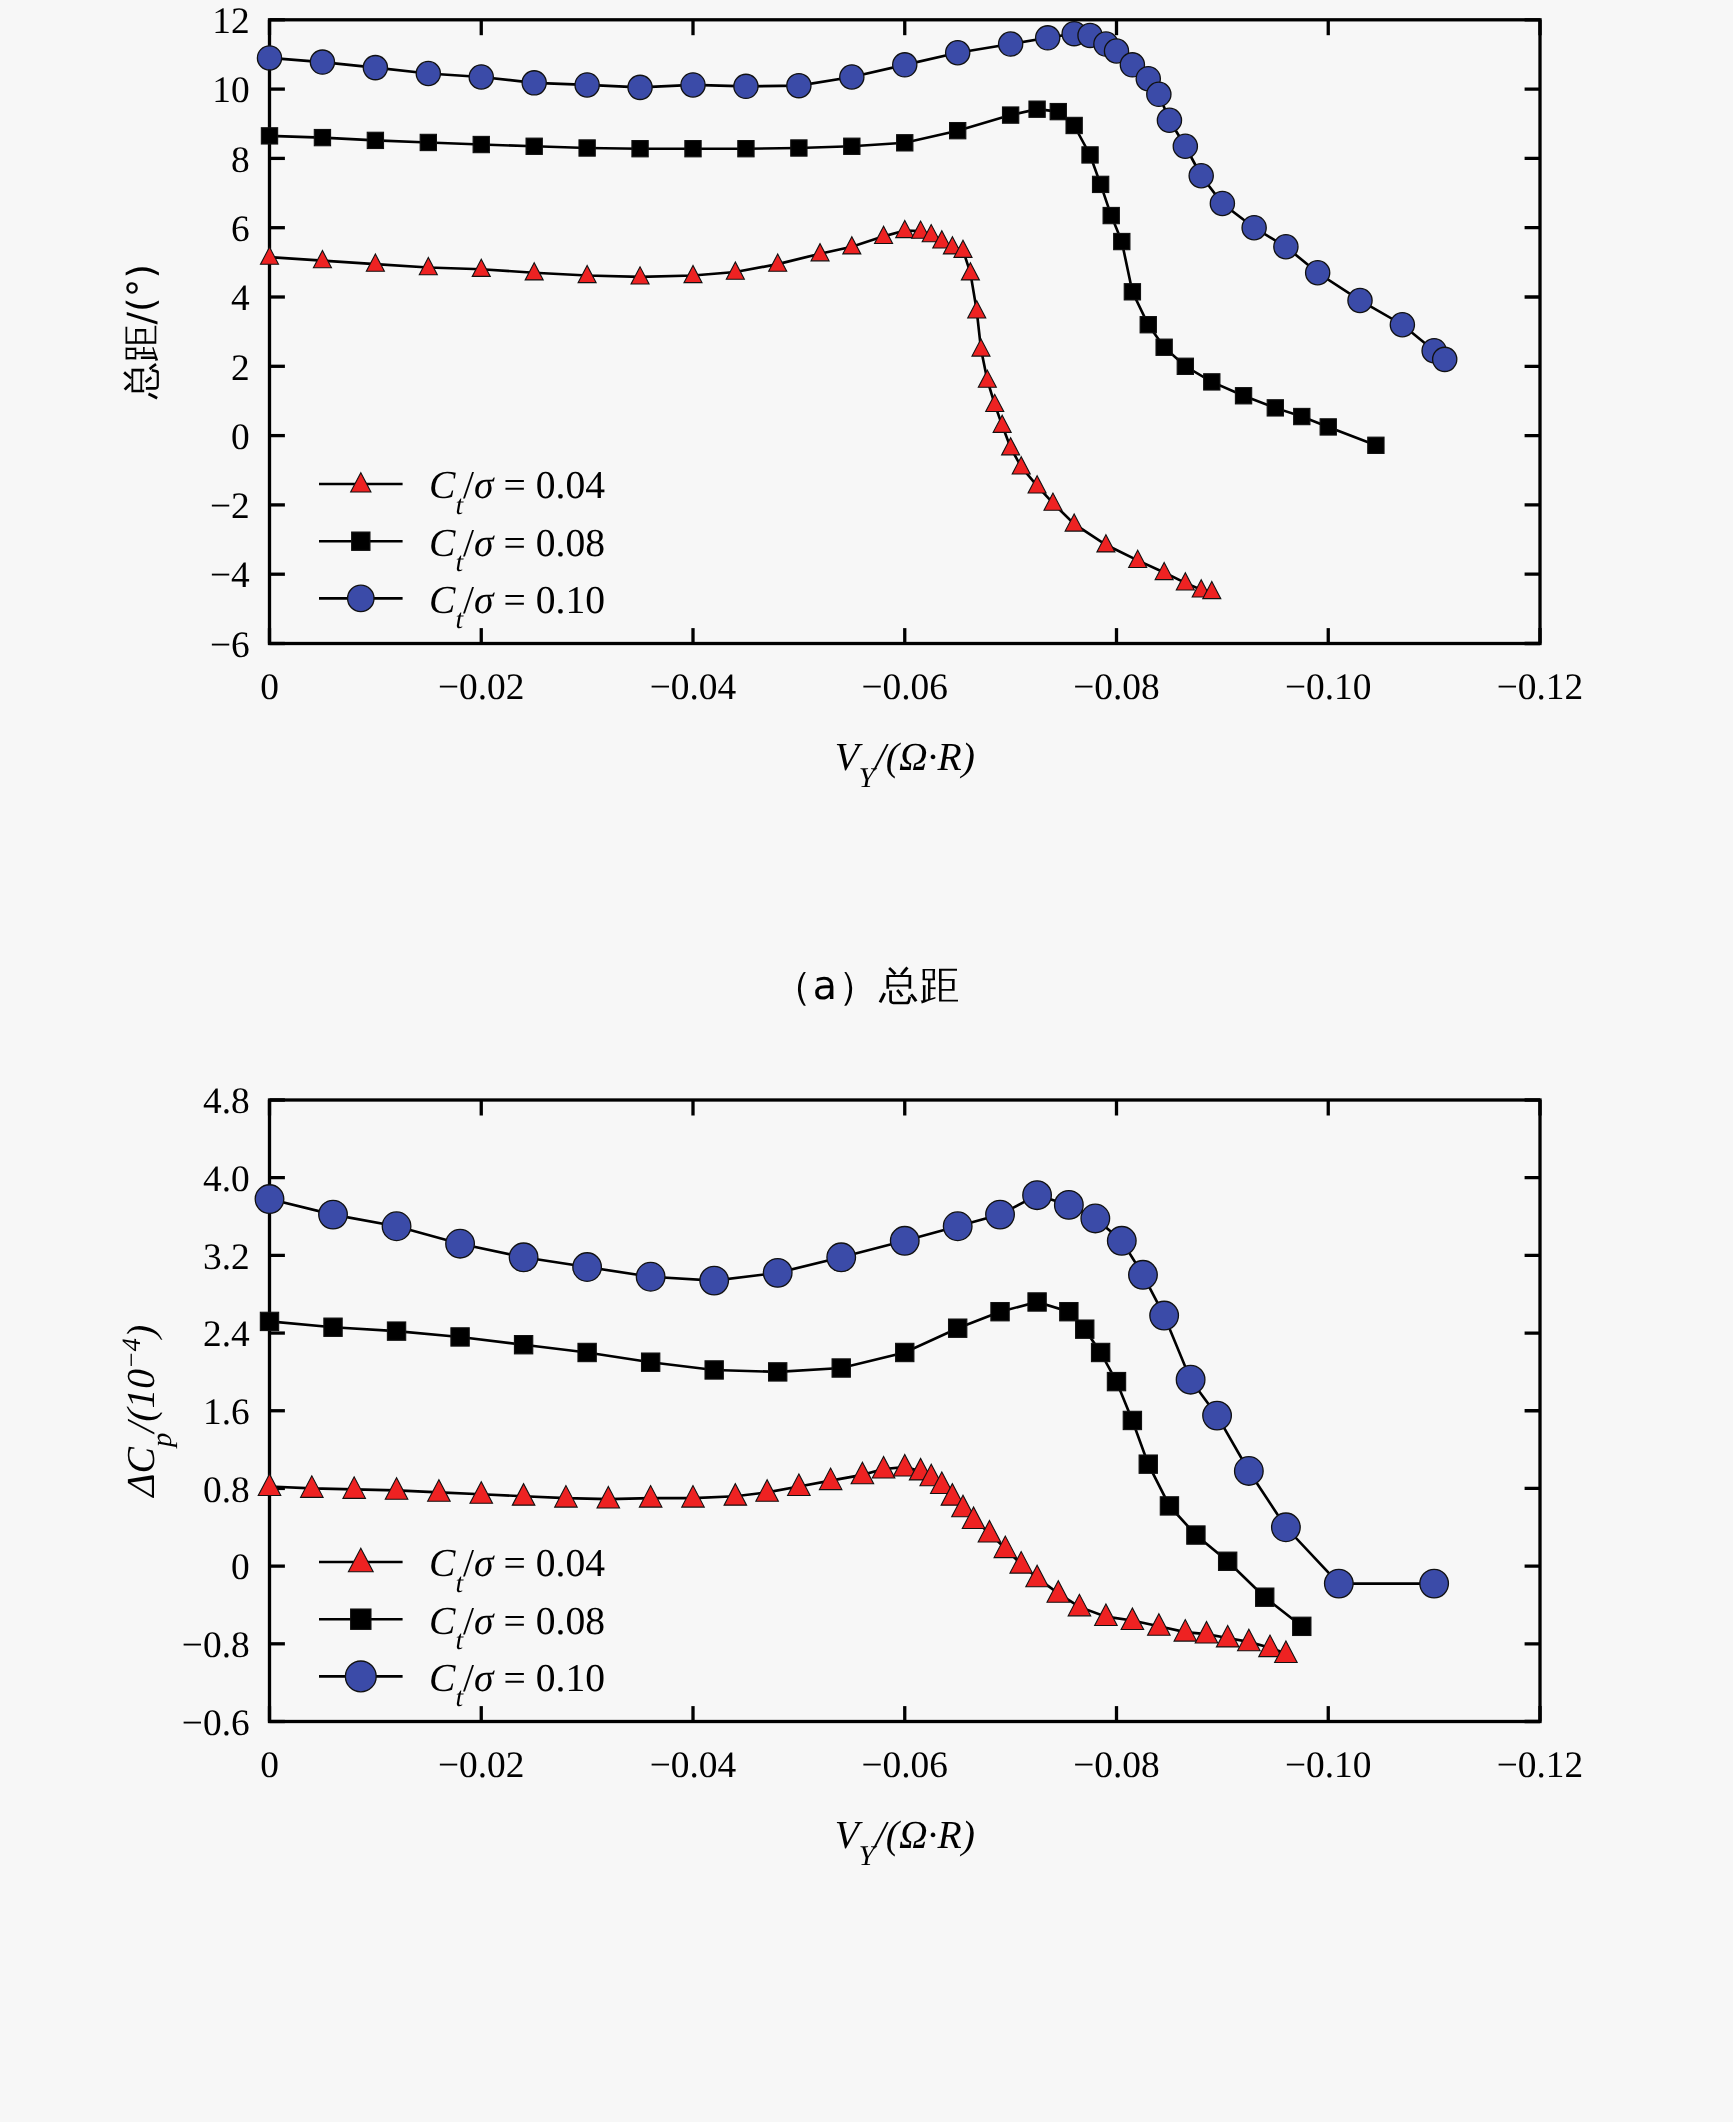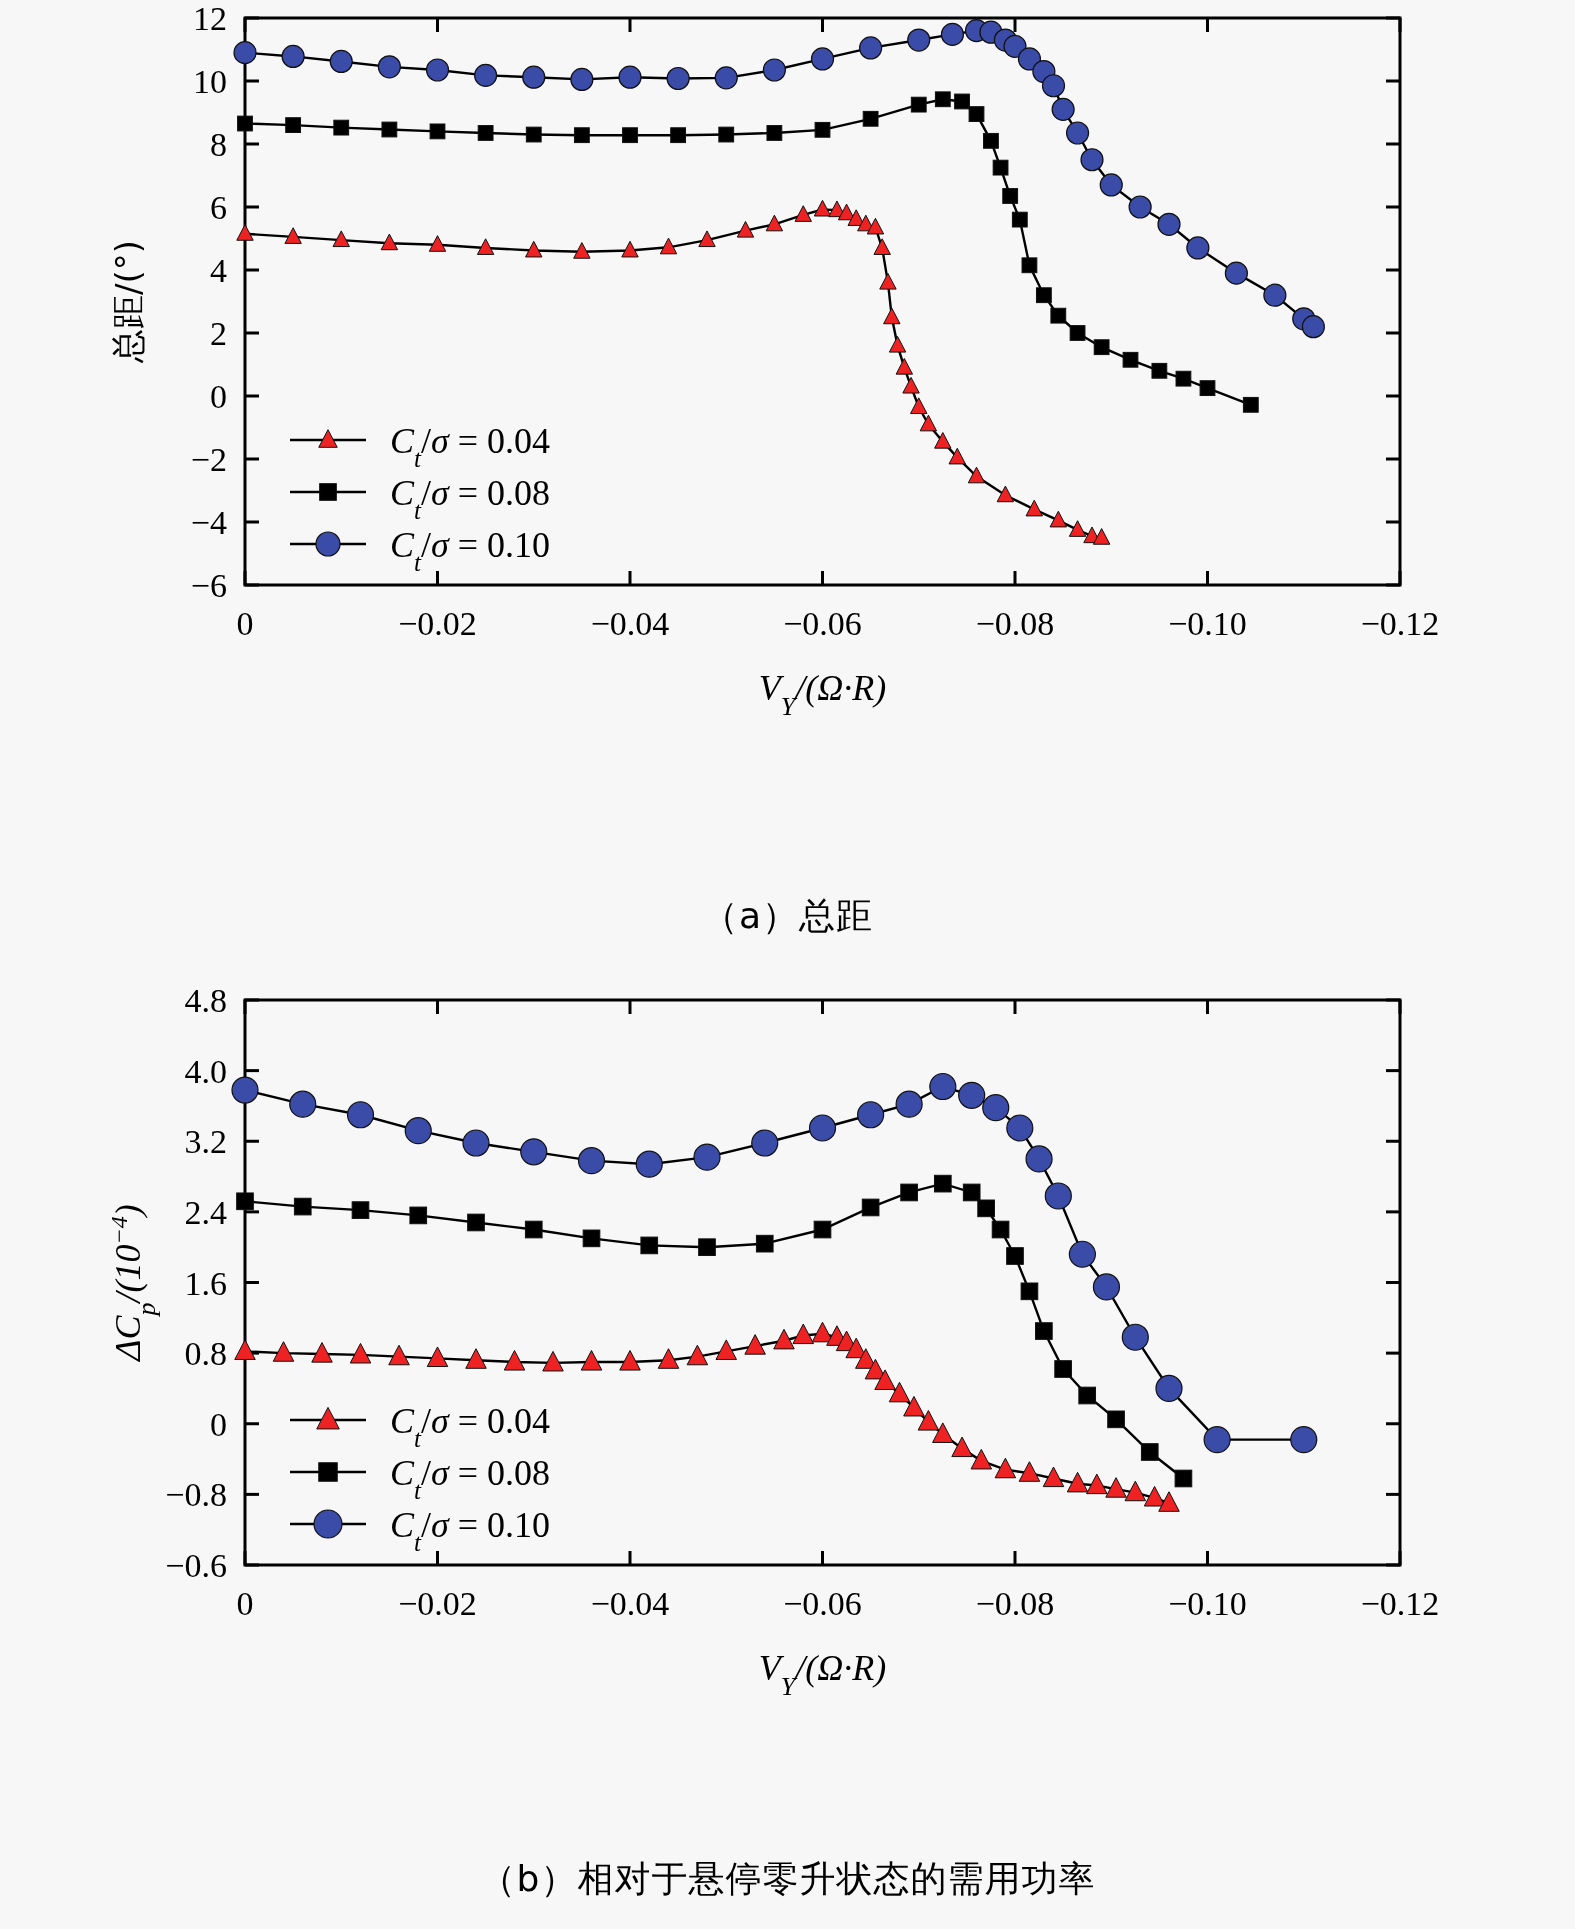--- a/index.html
+++ b/index.html
@@ -30,21 +30,21 @@
   .plot-svg {
     display: block;
   }
 
   .caption {
     text-align: center;
     font-size: 36px;
     font-family: "DejaVu Sans", sans-serif;
     letter-spacing: 1px;
   }
-  #caption-a { position: absolute; top: 892px; left: 0; width: 1575px; }
+  #caption-a { position: absolute; top: 872px; left: 0; width: 1575px; }
   #caption-b { position: absolute; top: 1855px; left: 0; width: 1575px; }
 
   .axis-label {
     font-family: "Liberation Serif", serif;
     font-style: italic;
     font-size: 36px;
   }
   .tick-text {
     font-family: "Liberation Serif", serif;
     font-size: 34px;
@@ -399,15 +399,14 @@
           <text x="390" y="478" class="legend-text"><tspan font-style="italic">C</tspan><tspan baseline-shift="sub" font-size="25" font-style="italic">t</tspan><tspan>/</tspan><tspan font-style="italic">σ</tspan><tspan> = 0.04</tspan></text>
           <line x1="290" y1="517" x2="366" y2="517" stroke="#000" stroke-width="2.4"></line>
           <rect x="318.75" y="507.75" width="18.5" height="18.5" fill="#000000" stroke="#111" stroke-width="1"></rect>
           <text x="390" y="530" class="legend-text"><tspan font-style="italic">C</tspan><tspan baseline-shift="sub" font-size="25" font-style="italic">t</tspan><tspan>/</tspan><tspan font-style="italic">σ</tspan><tspan> = 0.08</tspan></text>
           <line x1="290" y1="569" x2="366" y2="569" stroke="#000" stroke-width="2.4"></line>
           <circle cx="328" cy="569" r="14" fill="#3b4ba8" stroke="#111" stroke-width="1.2"></circle>
           <text x="390" y="582" class="legend-text"><tspan font-style="italic">C</tspan><tspan baseline-shift="sub" font-size="25" font-style="italic">t</tspan><tspan>/</tspan><tspan font-style="italic">σ</tspan><tspan> = 0.10</tspan></text>
         </g>
       </svg>
   </div>
-  <div class="caption" id="caption-b">（b）相对于悬停零升状态的需用功率</div>
 
 </div>
 
 </body></html>

